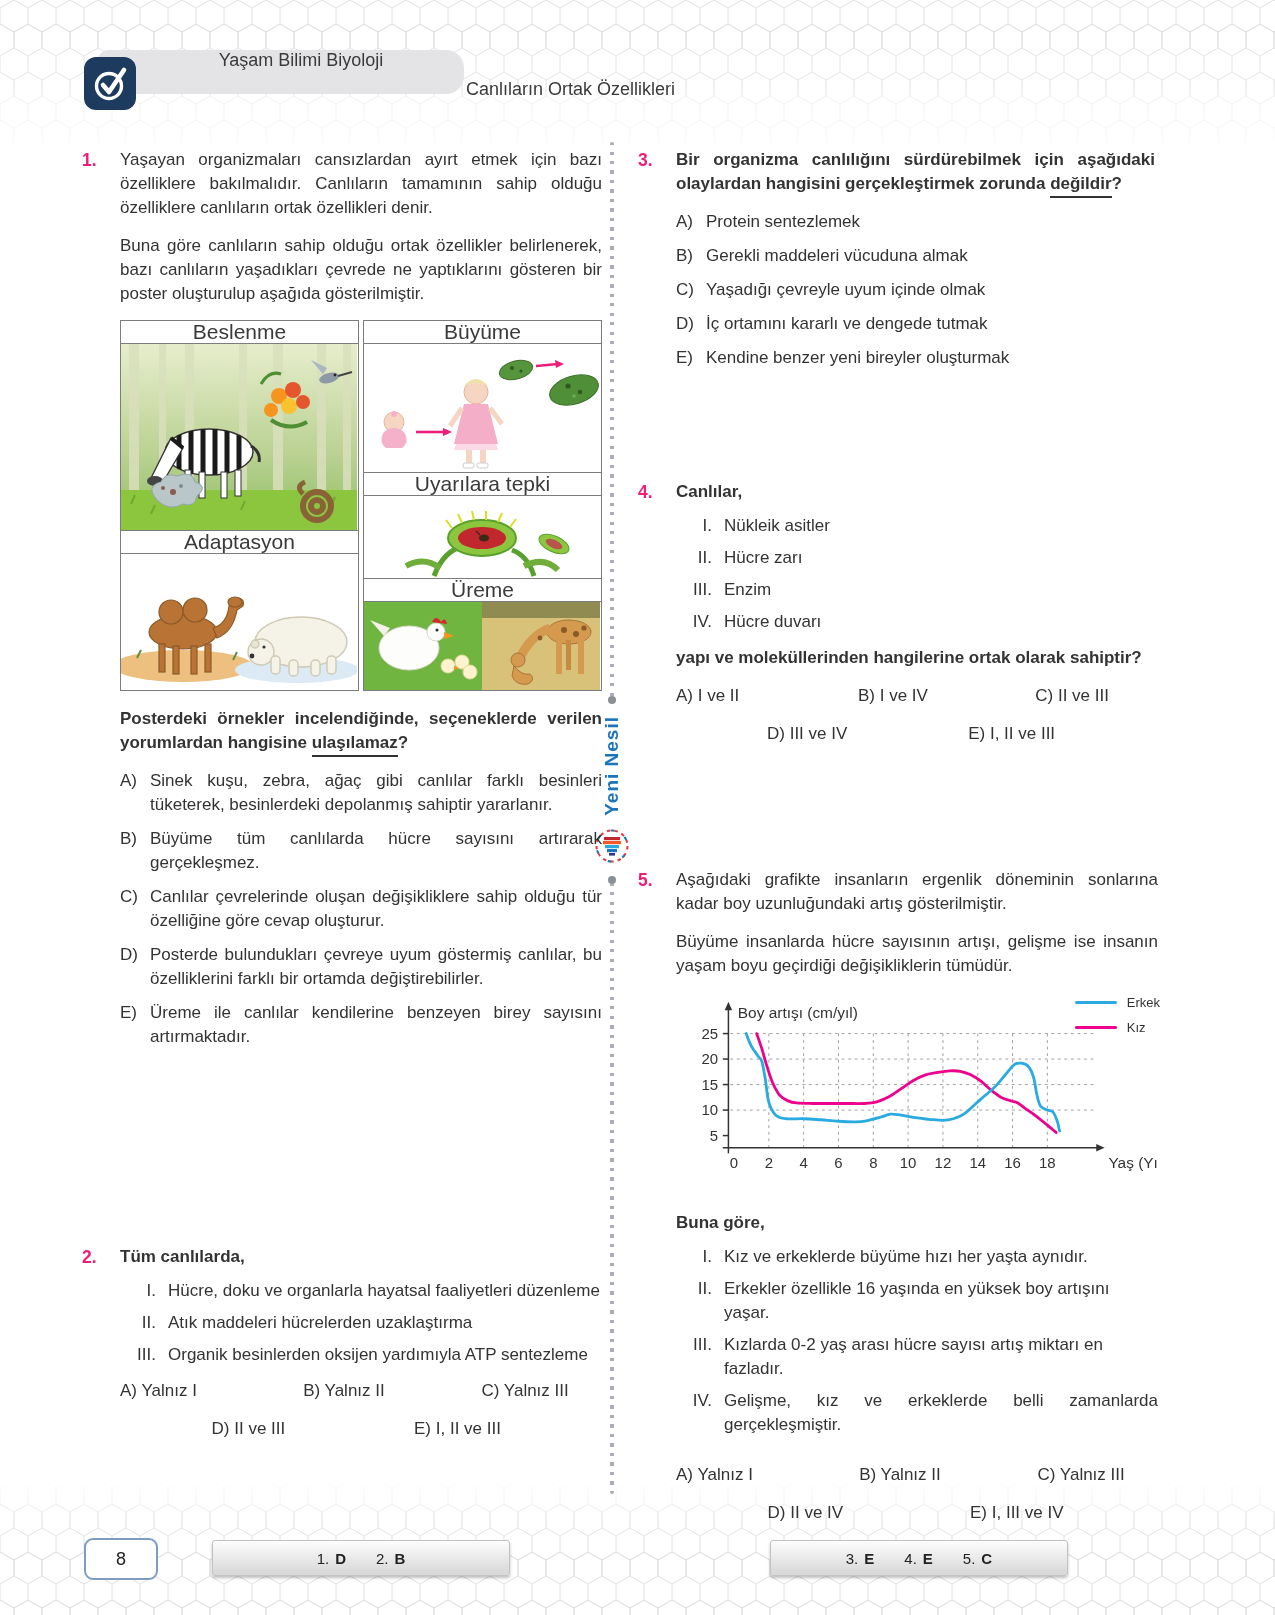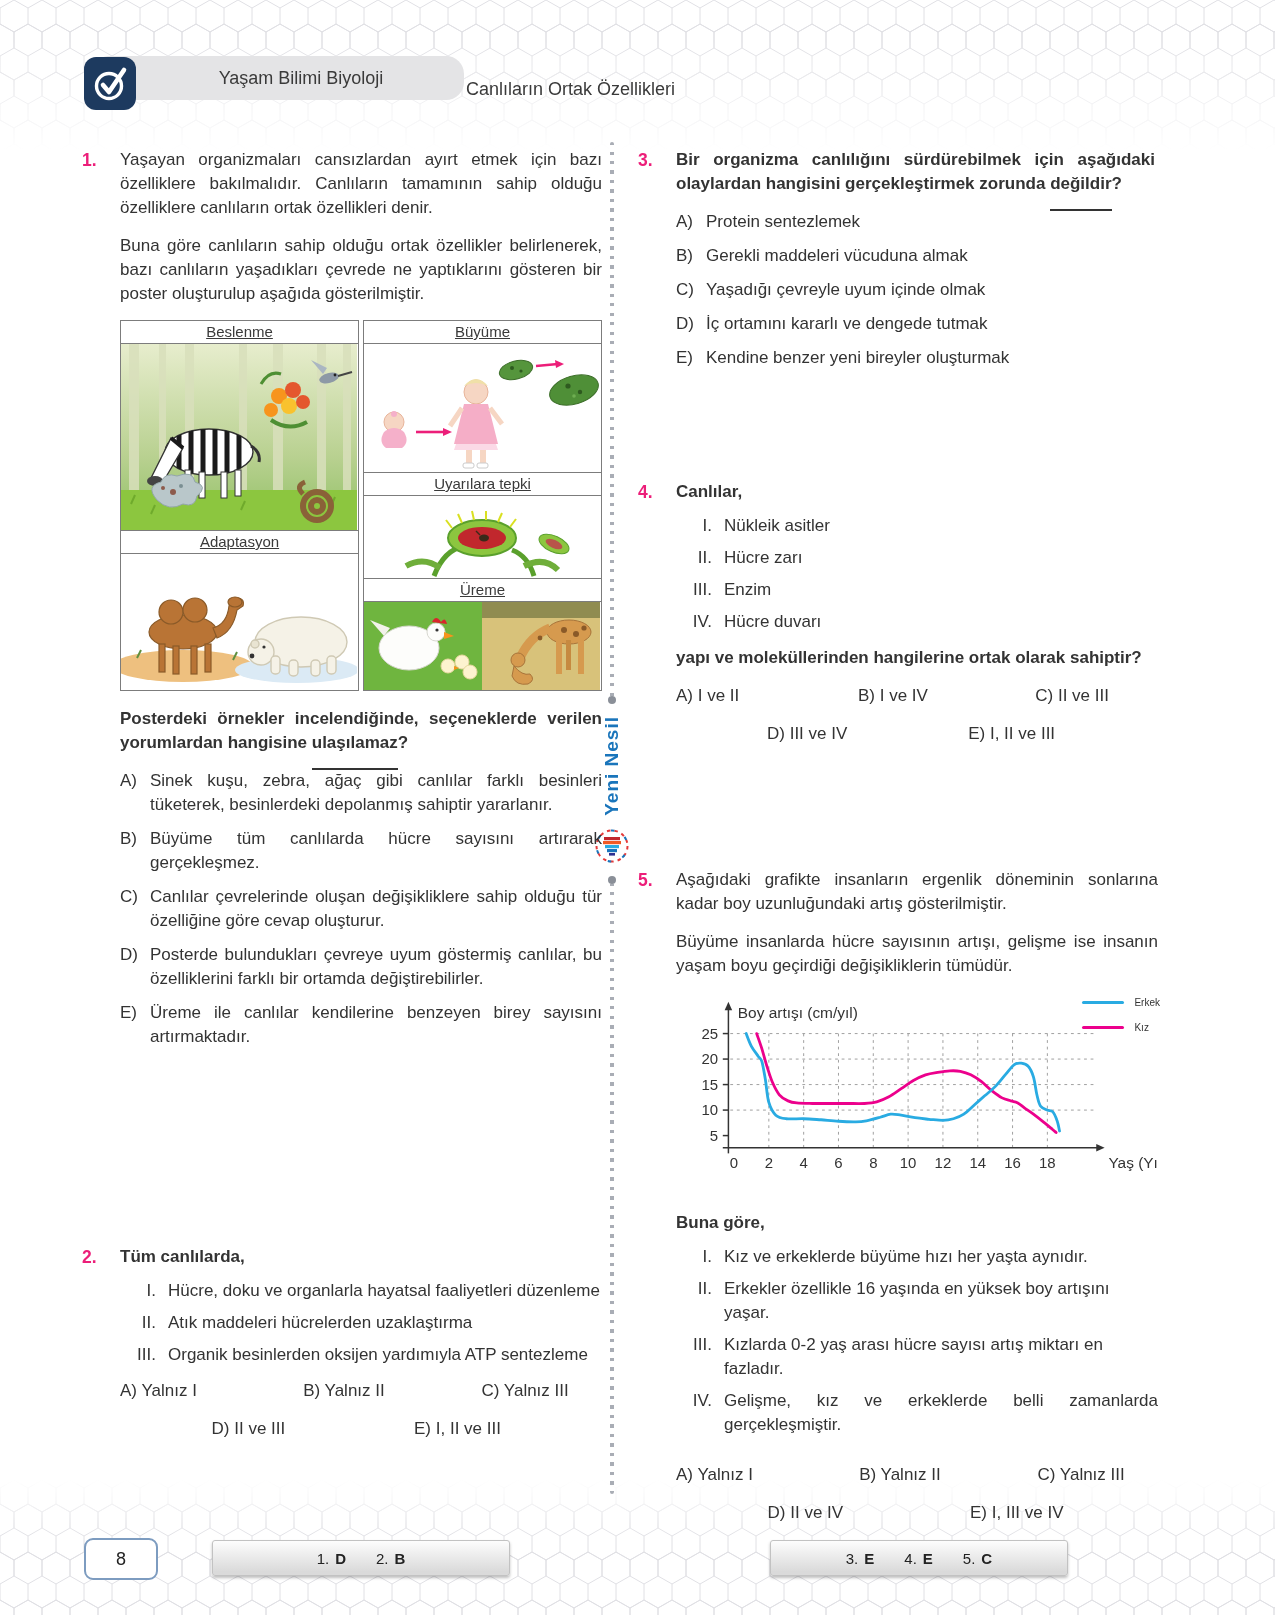--- a/index.html
+++ b/index.html
@@ -1,61 +1,61 @@
 <!DOCTYPE html>
 <html><head>
 <meta charset="utf-8">
 <style>
   html,body{margin:0;padding:0;background:#fff;}
   .page{position:relative;width:1275px;height:1615px;background:#fff;overflow:hidden;
         font-family:"Liberation Sans","DejaVu Sans",sans-serif;color:#333;}
   .hexband{position:absolute;left:0;width:1275px;pointer-events:none;}
   
-  .hdr-pill{position:absolute;left:98px;top:56px;width:366px;height:44px;background:#e4e4e6;
-            border-radius:10px 18px 18px 10px;display:flex;align-items:center;justify-content:center;}
+  .hdr-pill{position:absolute;left:98px;top:50px;width:366px;height:44px;background:#e4e4e6;
+            border-radius:10px 18px 18px 10px;display:flex;align-items:flex-start;justify-content:center;}
   .hdr-course{font-size:18px;color:#3a3a3a;padding-left:40px;}
   .hdr-logo{position:absolute;left:84px;top:57px;width:52px;height:53px;}
   .hdr-topic{position:absolute;left:466px;top:79px;font-size:18px;color:#3a3a3a;}
   
   .col{position:absolute;top:148px;}
   .left-col{left:82px;width:520px;}
   .right-col{left:638px;width:517px;}
   .question{display:flex;}
   .qnum{width:38px;flex:none;color:#ec1e79;font-weight:bold;font-size:17.5px;line-height:24px;}
   .qbody{flex:1;font-size:17px;line-height:24px;}
   .just{text-align:justify;margin:0 0 14px 0;}
   .stem{font-weight:bold;margin:16px 0 14px 0;}
   .lead{font-weight:bold;margin:0 0 10px 0;}
-  .u{border-bottom:2px solid #333;padding-bottom:16px;}
+  .u{border-bottom:2px solid #333;padding-bottom:3px;}
   .opt{display:flex;margin-bottom:10px;}
   .optletter{width:30px;flex:none;}
   .opttext{flex:1;text-align:justify;}
   .ritem{display:flex;margin-bottom:8px;}
   .rnum{width:36px;flex:none;text-align:right;margin-right:12px;}
   .rtext{flex:1;}
   .optrow{position:relative;height:26px;margin-top:12px;font-size:17px;}
   .optrow .o1{position:absolute;left:0;}
   .optrow .o2{position:absolute;left:38%;}
   .optrow .o3{position:absolute;left:75%;}
   .optrow .o4{position:absolute;left:19%;}
   .optrow .o5{position:absolute;left:61%;}
   
   .poster{display:flex;gap:4px;margin:2px 0 4px 0;}
   .pcol{flex:1;border:1.5px solid #7c7c7c;background:#fff;}
-  .pheader{height:22px;line-height:22px;text-align:center;font-size:15px;color:#3a3a3a;
-           border-bottom:1.5px solid #7c7c7c;text-decoration:underline;}
+  .pheader{height:22px;line-height:22px;text-align:center;font-size:21px;color:#3a3a3a;
+           border-bottom:1.5px solid #7c7c7c;}
   .pimg{border-bottom:1.5px solid #7c7c7c;overflow:hidden;}
   .pimg:last-child{border-bottom:none;}
   .pimg svg{display:block;}
   
   .chartwrap{position:relative;margin:6px 0 2px 0;width:482px;}
   .legend{position:absolute;right:-2px;top:-2px;}
   .legend-row{display:flex;align-items:center;gap:10px;height:25px;}
   .legend-line{width:42px;height:3px;border-radius:2px;}
-  .legend-label{font-size:10px;color:#333;}
+  .legend-label{font-size:13px;color:#333;}
   
   .vdots{position:absolute;left:610px;top:142px;width:4px;height:1352px;border-radius:2px;
          background:repeating-linear-gradient(to bottom,#a9adb5 0 3px,transparent 3px 9.5px);}
   .brandblk{position:absolute;left:588px;top:696px;width:48px;height:188px;background:#fff;
             display:flex;flex-direction:column;align-items:center;justify-content:space-between;}
   .bdot{width:8px;height:8px;border-radius:50%;background:#8a8f98;}
   .brandtext{writing-mode:vertical-rl;transform:rotate(180deg);color:#1a75bb;font-weight:bold;
              font-size:19px;letter-spacing:1px;}
   
   .pagebox{position:absolute;left:84px;top:1538px;width:70px;height:38px;background:#fff;

